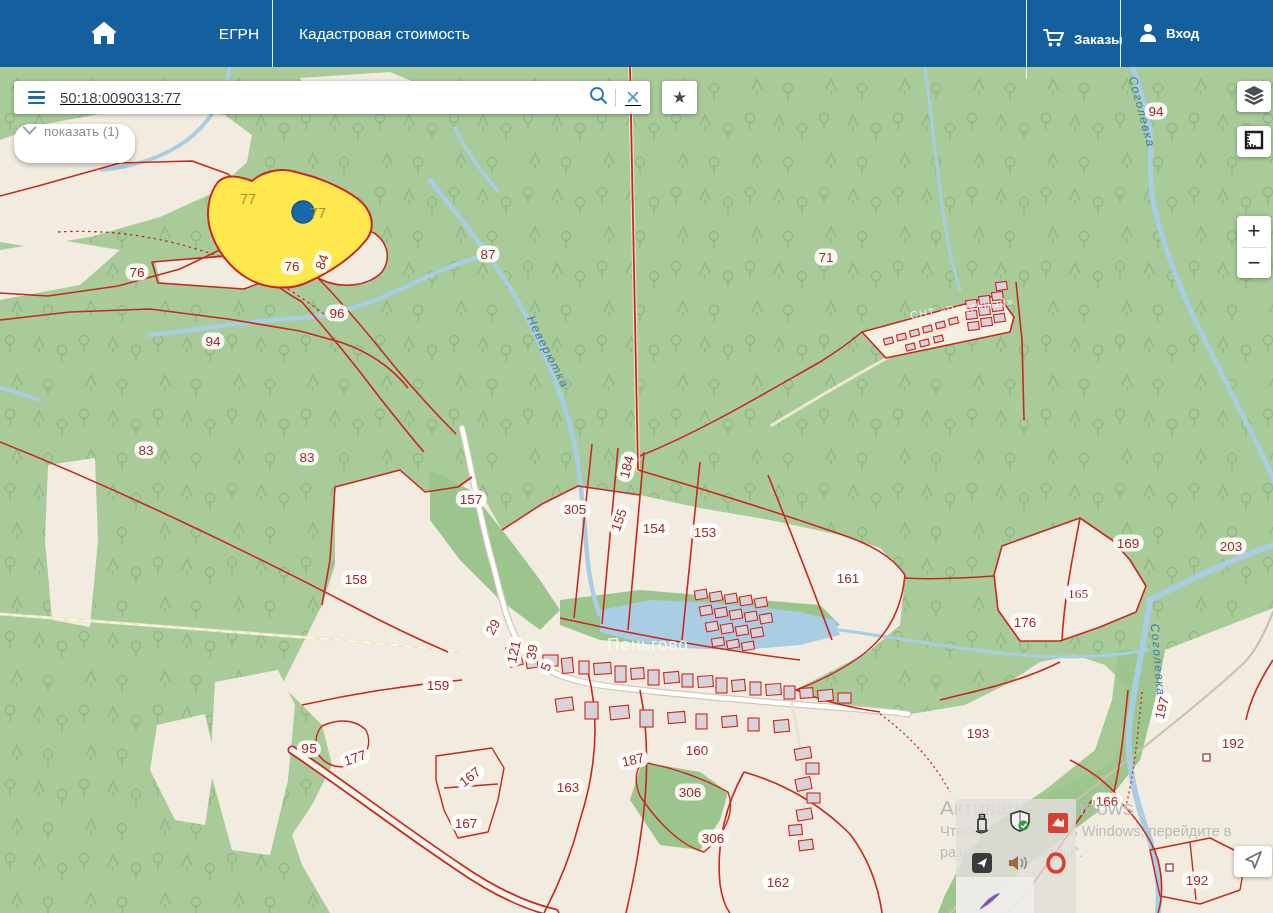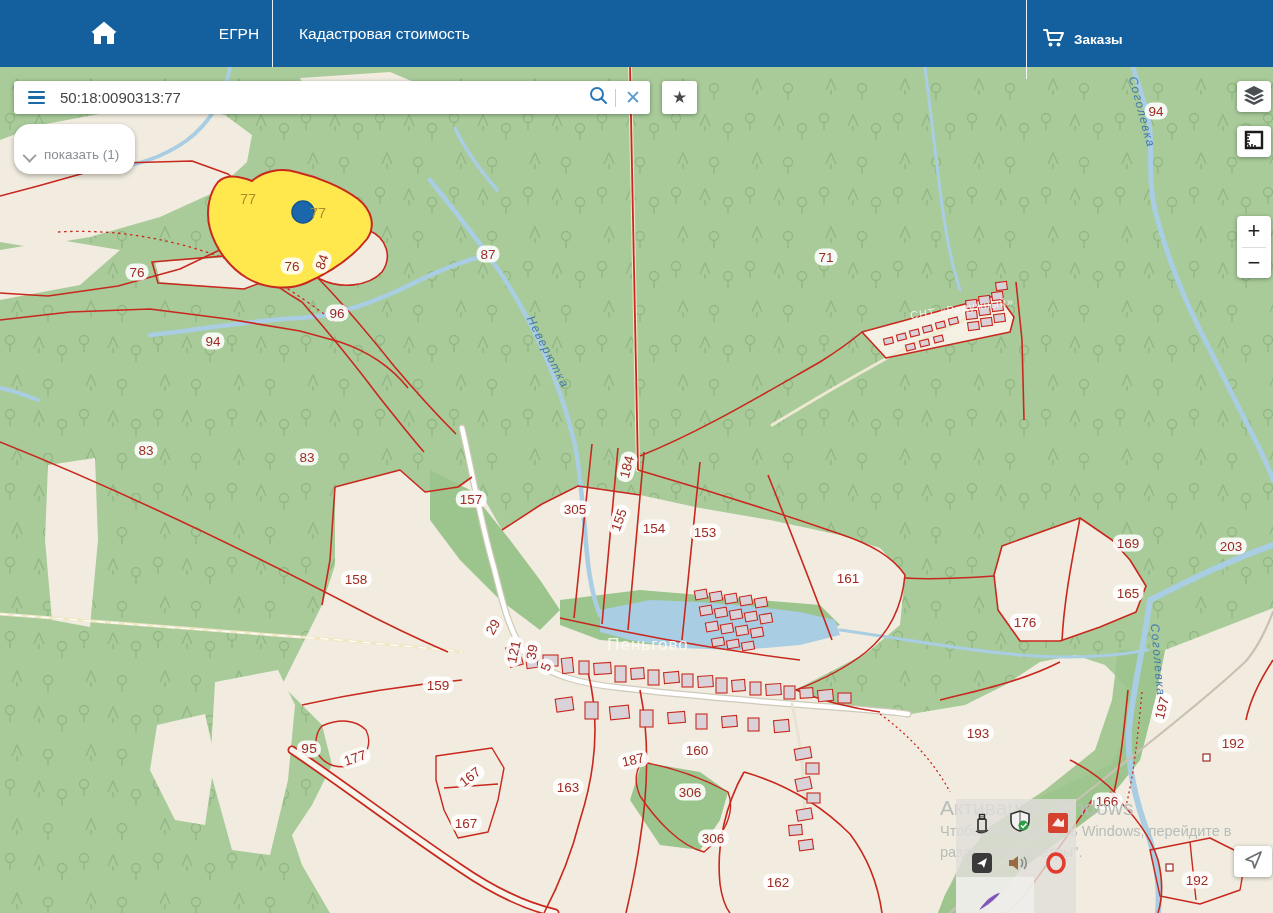--- a/index.html
+++ b/index.html
@@ -16,30 +16,30 @@
   .tab-kad{left:272px;padding:0 26px;border-left:1.5px solid rgba(255,255,255,.9);}
   .nav-right-group{position:absolute;top:0;height:67px;display:flex;align-items:center;gap:9px;color:#fff;font-size:13.5px;font-weight:bold;cursor:pointer;}
   .grp-orders{left:1026px;padding:0 16px;border-left:1.5px solid rgba(255,255,255,.9);height:79px;}
   .grp-login{left:1120px;padding:0 18px;border-left:1.5px solid rgba(255,255,255,.9);height:67px;}
 
   
   .map-area{position:absolute;left:0;top:67px;width:1273px;height:846px;background:#a8cb99;}
   .map-svg{position:absolute;left:0;top:0;}
 
   
-  .search-bar{position:absolute;left:14px;top:81px;width:636px;height:33px;background:#fff;border-radius:3px;box-shadow:0 1px 4px rgba(0,0,0,.35);display:flex;align-items:center;z-index:50;}
+  .search-bar{position:absolute;left:14px;top:81px;width:636px;height:33px;background:#fff;border-radius:3px;box-shadow:0 1px 4px rgba(0,0,0,.35);display:flex;align-items:center;z-index:50;text-decoration:underline;}
   .burger{width:44px;height:33px;display:flex;flex-direction:column;justify-content:center;align-items:center;gap:3px;cursor:pointer;}
   .burger i{display:block;width:17px;height:2.6px;background:#1b6aa8;border-radius:1px;}
   .search-input{flex:1;border:none;outline:none;font-family:"Liberation Sans",sans-serif;font-size:15px;color:#444;background:transparent;}
   .sb-ico{width:34px;height:33px;display:flex;align-items:center;justify-content:center;cursor:pointer;}
   .sb-divider{width:1px;height:18px;background:#ccc;}
   .close-x{color:#5b9bd0;font-size:19px;line-height:1;}
   .fav-btn{position:absolute;left:662px;top:81px;width:35px;height:33px;background:#fff;border-radius:3px;box-shadow:0 1px 4px rgba(0,0,0,.35);display:flex;align-items:center;justify-content:center;font-size:17px;color:#4a4a4a;cursor:pointer;z-index:50;}
 
-  .show-pill{position:absolute;left:14px;top:124px;height:38px;background:#fff;border-radius:16px;box-shadow:0 2px 5px rgba(0,0,0,.3);display:flex;align-items:flex-end;gap:8px;padding:0 16px 12px 12px;color:#8a8f94;font-size:13.5px;cursor:pointer;z-index:45;}
+  .show-pill{position:absolute;left:14px;top:124px;height:38px;background:#fff;border-radius:16px;box-shadow:0 2px 5px rgba(0,0,0,.3);display:flex;align-items:flex-start;gap:8px;padding:0 16px 1px 12px;color:#8a8f94;font-size:13.5px;cursor:pointer;z-index:45;}
   .chev{width:8px;height:8px;border-left:2px solid #9aa0a5;border-bottom:2px solid #9aa0a5;transform:rotate(-45deg) translateY(-2px);}
 
   
   .ctl{position:absolute;background:#fff;border-radius:4px;box-shadow:0 1px 4px rgba(0,0,0,.35);display:flex;align-items:center;justify-content:center;cursor:pointer;z-index:45;}
   .ctl-layers{left:1237px;top:81px;width:34px;height:31px;}
   .ctl-ruler{left:1237px;top:126px;width:34px;height:31px;}
   .ctl-zoom{left:1237px;top:216px;width:34px;height:62px;flex-direction:column;padding:0;}
   .zbtn{width:34px;height:31px;display:flex;align-items:center;justify-content:center;font-size:22px;color:#222;cursor:pointer;}
   .zsep{width:24px;height:1px;background:#ddd;}
   .ctl-locate{left:1234px;top:846px;width:38px;height:31px;}
@@ -296,21 +296,21 @@
       <div class="plabel" style="left: 470px; top: 777px; transform: translate(-50%, -50%) rotate(-38deg);">167</div>
       <div class="plabel" style="left: 466px; top: 823px;">167</div>
       <div class="plabel" style="left: 568px; top: 787px;">163</div>
       <div class="plabel" style="left: 633px; top: 760px; transform: translate(-50%, -50%) rotate(-12deg);">187</div>
       <div class="plabel" style="left: 697px; top: 750px;">160</div>
       <div class="plabel" style="left: 690px; top: 792px;">306</div>
       <div class="plabel" style="left: 713px; top: 838px;">306</div>
       <div class="plabel" style="left: 778px; top: 882px;">162</div>
       <div class="plabel" style="left: 978px; top: 733px;">193</div>
       <div class="plabel" style="left: 1025px; top: 622px;">176</div>
-      <div class="plabel" style="left: 1128px; top: 593px;">165</div>
+      <div class="plabel" style="left: 1078px; top: 593px; font-family: Liberation Serif, serif;">165</div>
       <div class="plabel" style="left: 1128px; top: 543px;">169</div>
       <div class="plabel" style="left: 1231px; top: 546px;">203</div>
       <div class="plabel" style="left: 1162px; top: 708px; transform: translate(-50%, -50%) rotate(-75deg);">197</div>
       <div class="plabel" style="left: 1233px; top: 743px;">192</div>
       <div class="plabel" style="left: 1107px; top: 801px;">166</div>
       <div class="plabel" style="left: 1197px; top: 880px;">192</div>
       <div class="sel-label" style="left: 248px; top: 199px;">77</div>
       <div class="sel-label" style="left: 318px; top: 213px;">77</div>
       <div class="place-label" style="left: 648px; top: 645px;">Пеньгово</div>
       <div class="place-label place-small" style="left: 962px; top: 308px; transform: translate(-50%, -50%) rotate(-8deg);">СНТ «Радужный»</div>
@@ -390,20 +390,29 @@
     <div class="nav-right-group grp-orders">
       <span>
         <svg width="22" height="19" viewBox="0 0 22 19">
             <path d="M1,1 L4,1 L6,11 L17,11 L20,4 L5.2,4" fill="none" stroke="#fff" stroke-width="2" stroke-linecap="round" stroke-linejoin="round"></path>
             <circle cx="7.5" cy="15.5" r="1.9" fill="#fff"></circle>
             <circle cx="15.5" cy="15.5" r="1.9" fill="#fff"></circle>
           </svg>
       </span>
       <span>Заказы</span>
     </div>
+    <div class="nav-right-group grp-login">
+      <span>
+        <svg width="18" height="19" viewBox="0 0 18 19">
+            <circle cx="9" cy="5" r="4" fill="#fff"></circle>
+            <path d="M1,19 C1,13 5,11 9,11 C13,11 17,13 17,19 Z" fill="#fff"></path>
+          </svg>
+      </span>
+      <span>Вход</span>
+    </div>
   </header>
 
   <div class="search-bar">
     <div class="burger">
         <i></i>
         <i></i>
         <i></i>
       </div>
     <input class="search-input" type="text" value="50:18:0090313:77" style="">
     <div class="sb-ico">

